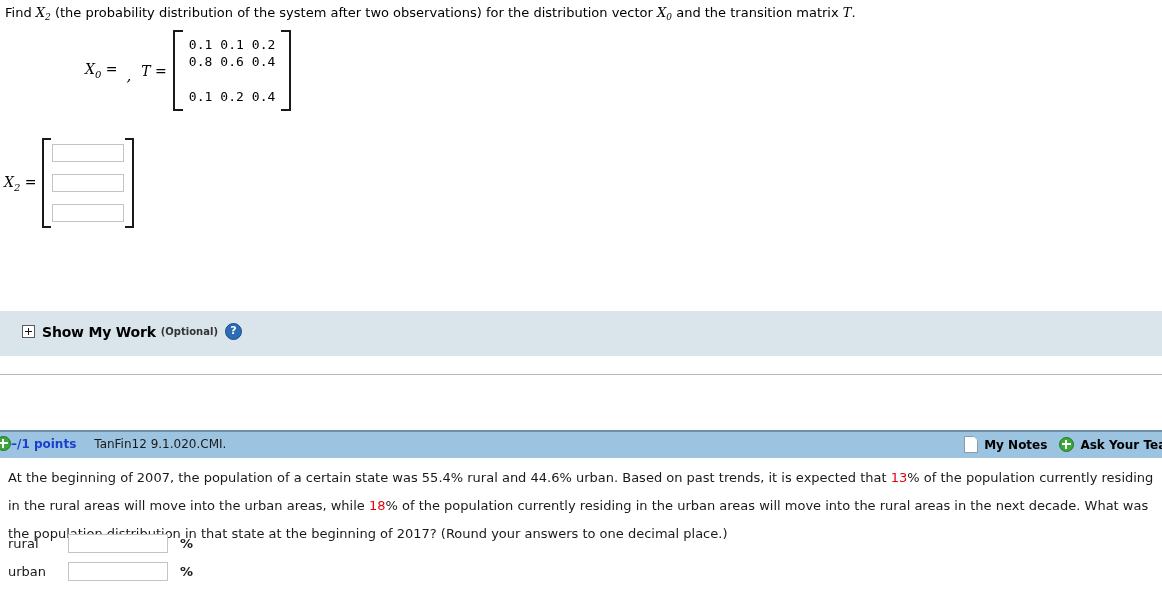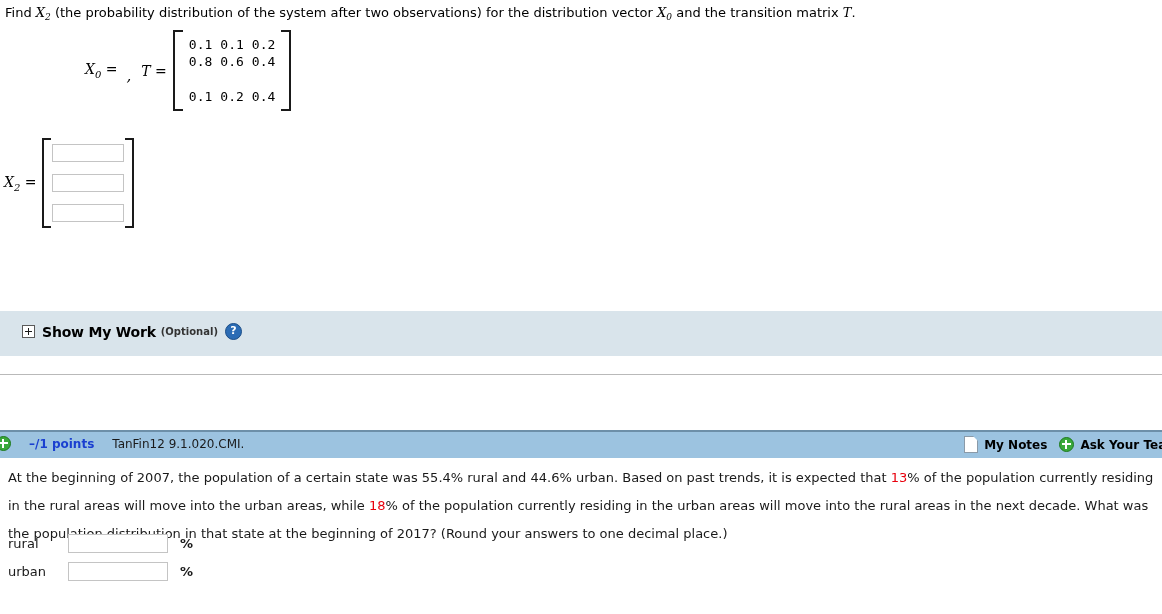--- a/index.html
+++ b/index.html
@@ -234,21 +234,21 @@
     position: absolute;
     background: #ffffff;
   }
   .plus-icon::before { left: 2px; right: 2px; top: 5px; height: 2px; }
   .plus-icon::after  { top: 2px; bottom: 2px; left: 5px; width: 2px; }
 
   .pts {
     font-size: 12px;
     font-weight: bold;
     color: #1a3fd0;
-    margin-left: 18px;
+    margin-left: 0;
     white-space: nowrap;
   }
   .qid {
     font-size: 12px;
     color: #1a1a1a;
     margin-left: 18px;
     white-space: nowrap;
   }
   .note-icon {
     width: 12px;

